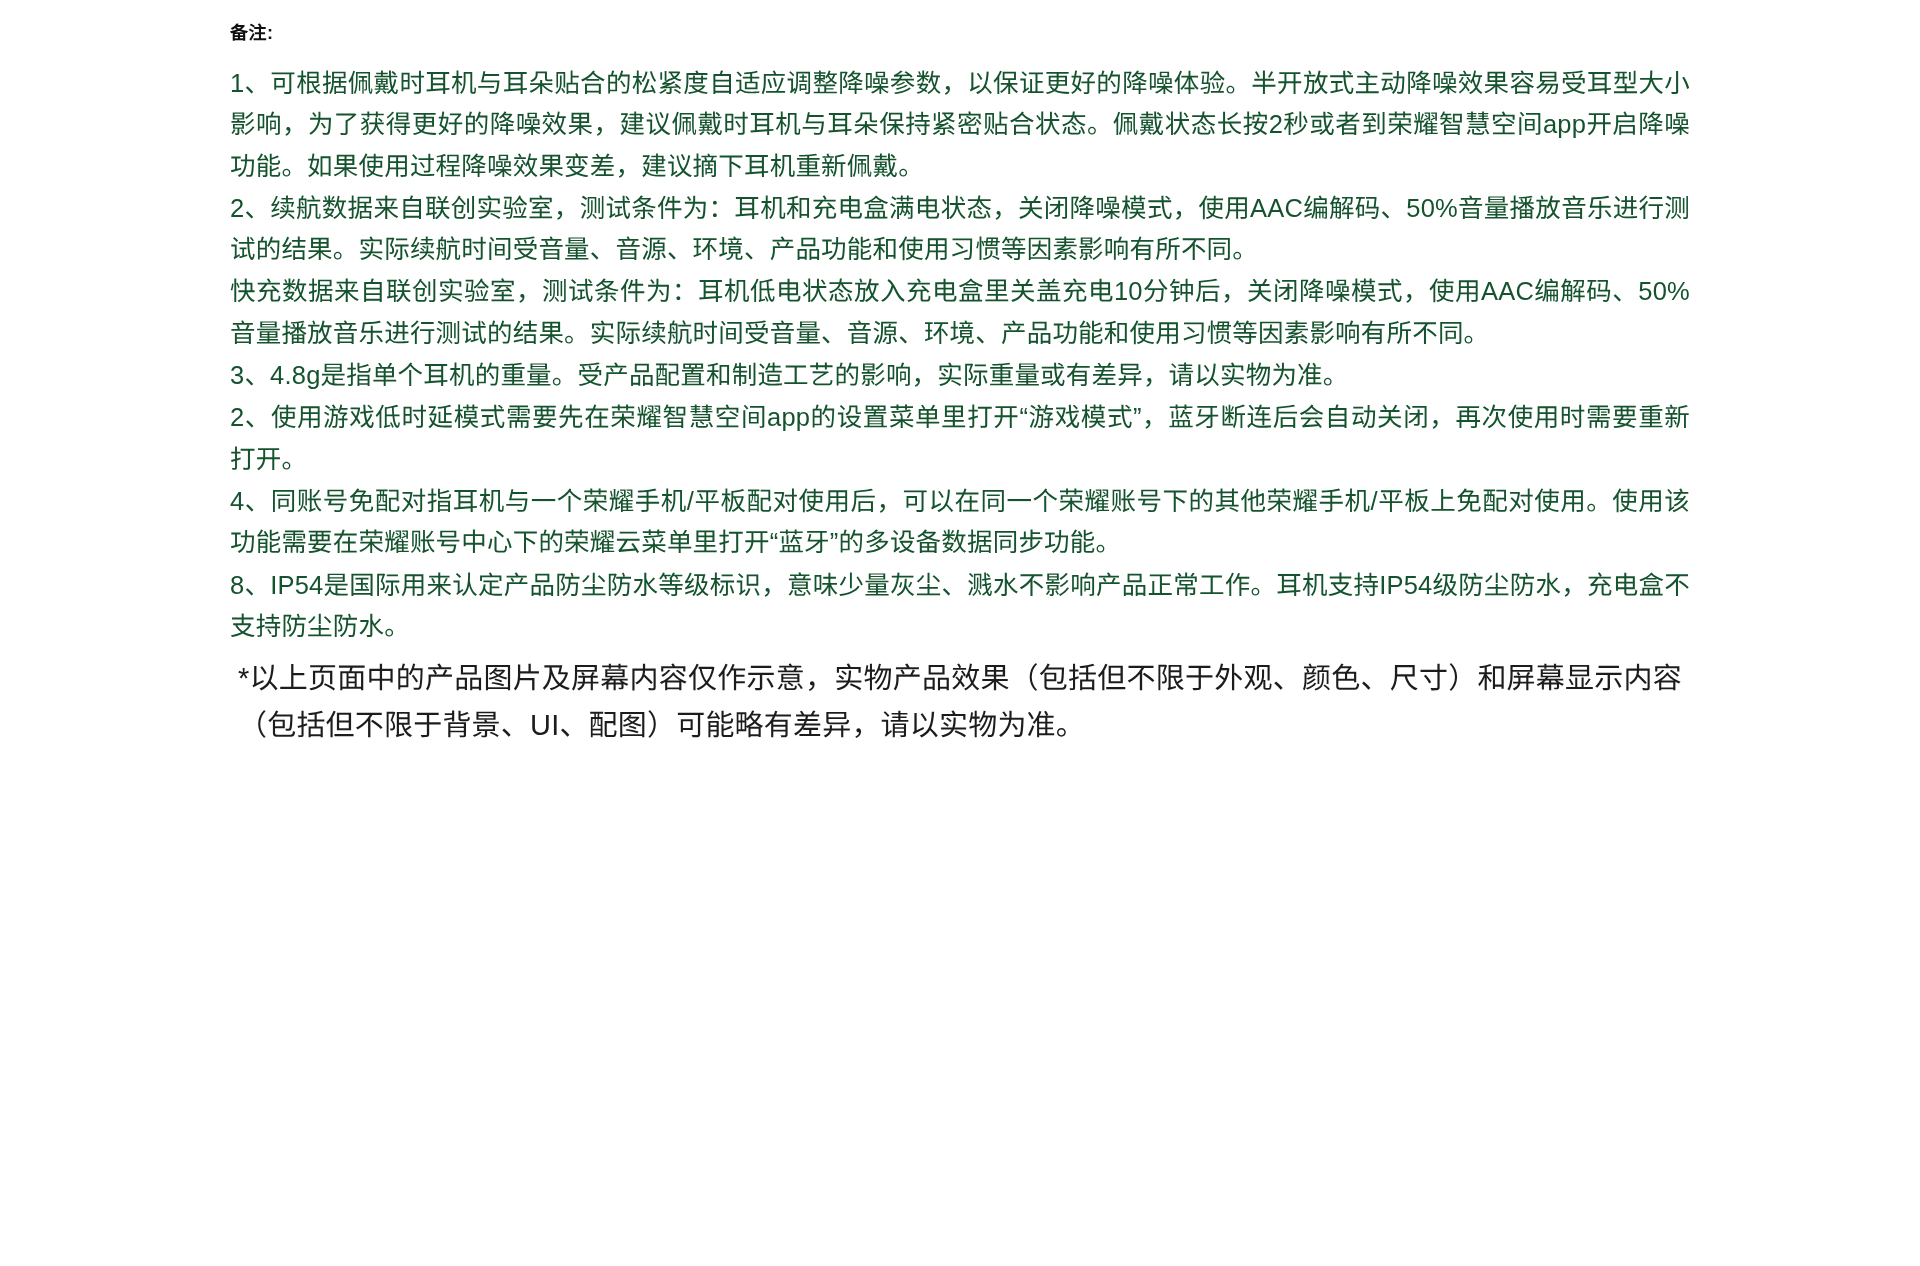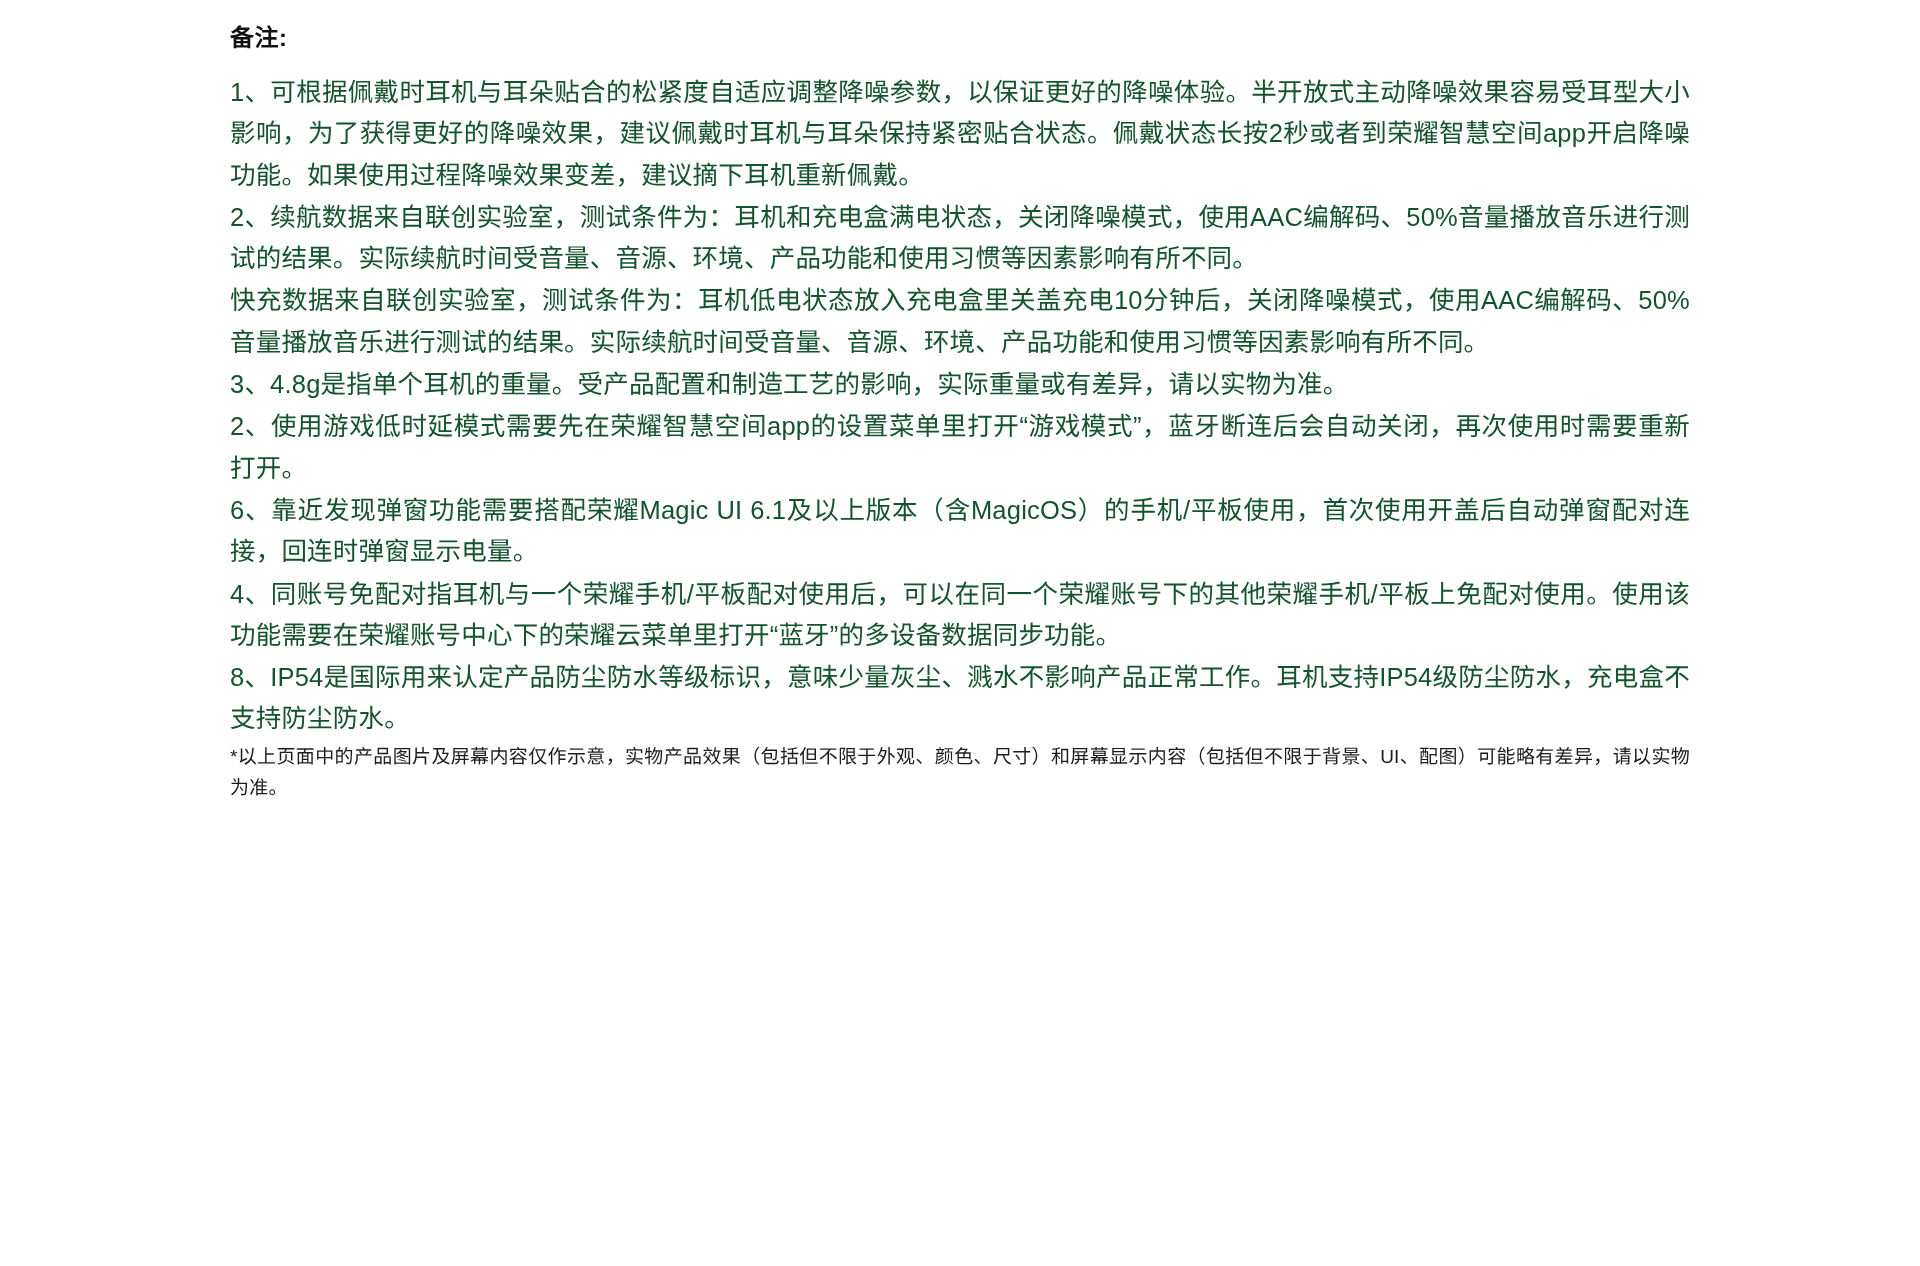--- a/index.html
+++ b/index.html
@@ -16,21 +16,21 @@
     overflow: hidden;
   }
   .page {
     box-sizing: border-box;
     width: 1920px;
     height: 1266px;
     padding: 20px 230px 0 230px;
     background: #ffffff;
   }
   .notes-title {
-    font-size: 24px;
+    font-size: 18px;
     font-weight: 700;
     line-height: 1.5;
     color: #111111;
     margin: 0 0 16px 0;
     letter-spacing: 0.5px;
   }
   .notes-list {
     margin: 0;
     padding: 0;
     list-style: none;
@@ -42,43 +42,42 @@
     margin: 0 0 1px 0;
     text-align: justify;
     text-justify: inter-ideograph;
     letter-spacing: 0.2px;
     font-weight: 400;
   }
   .footnotes {
     margin-top: 2px;
   }
   .footnote {
-    font-size: 19px;
+    font-size: 29px;
     line-height: 1.62;
     color: #1c1c1c;
     text-align: justify;
     text-justify: inter-ideograph;
     letter-spacing: 0.2px;
-    margin: 0;
+    margin: 8px;
   }
 </style>
 </head>
 <body>
 
 <div class="page">
 
   <h1 class="notes-title">备注:</h1>
 
   <div class="notes-list">
     <p class="note-item">1、可根据佩戴时耳机与耳朵贴合的松紧度自适应调整降噪参数，以保证更好的降噪体验。半开放式主动降噪效果容易受耳型大小影响，为了获得更好的降噪效果，建议佩戴时耳机与耳朵保持紧密贴合状态。佩戴状态长按2秒或者到荣耀智慧空间app开启降噪功能。如果使用过程降噪效果变差，建议摘下耳机重新佩戴。</p>
     <p class="note-item">2、续航数据来自联创实验室，测试条件为：耳机和充电盒满电状态，关闭降噪模式，使用AAC编解码、50%音量播放音乐进行测试的结果。实际续航时间受音量、音源、环境、产品功能和使用习惯等因素影响有所不同。</p>
     <p class="note-item">快充数据来自联创实验室，测试条件为：耳机低电状态放入充电盒里关盖充电10分钟后，关闭降噪模式，使用AAC编解码、50%音量播放音乐进行测试的结果。实际续航时间受音量、音源、环境、产品功能和使用习惯等因素影响有所不同。</p>
     <p class="note-item">3、4.8g是指单个耳机的重量。受产品配置和制造工艺的影响，实际重量或有差异，请以实物为准。</p>
     <p class="note-item">2、使用游戏低时延模式需要先在荣耀智慧空间app的设置菜单里打开“游戏模式”，蓝牙断连后会自动关闭，再次使用时需要重新打开。</p>
-    <p class="note-item">6、靠近发现弹窗功能需要搭配荣耀Magic UI 6.1及以上版本（含MagicOS）的手机/平板使用，首次使用开盖后自动弹窗配对连接，回连时弹窗显示电量。</p>
     <p class="note-item">4、同账号免配对指耳机与一个荣耀手机/平板配对使用后，可以在同一个荣耀账号下的其他荣耀手机/平板上免配对使用。使用该功能需要在荣耀账号中心下的荣耀云菜单里打开“蓝牙”的多设备数据同步功能。</p>
     <p class="note-item">8、IP54是国际用来认定产品防尘防水等级标识，意味少量灰尘、溅水不影响产品正常工作。耳机支持IP54级防尘防水，充电盒不支持防尘防水。</p>
   </div>
 
   <div class="footnotes">
     <p class="footnote">*以上页面中的产品图片及屏幕内容仅作示意，实物产品效果（包括但不限于外观、颜色、尺寸）和屏幕显示内容（包括但不限于背景、UI、配图）可能略有差异，请以实物为准。</p>
   </div>
 
 </div>
 

